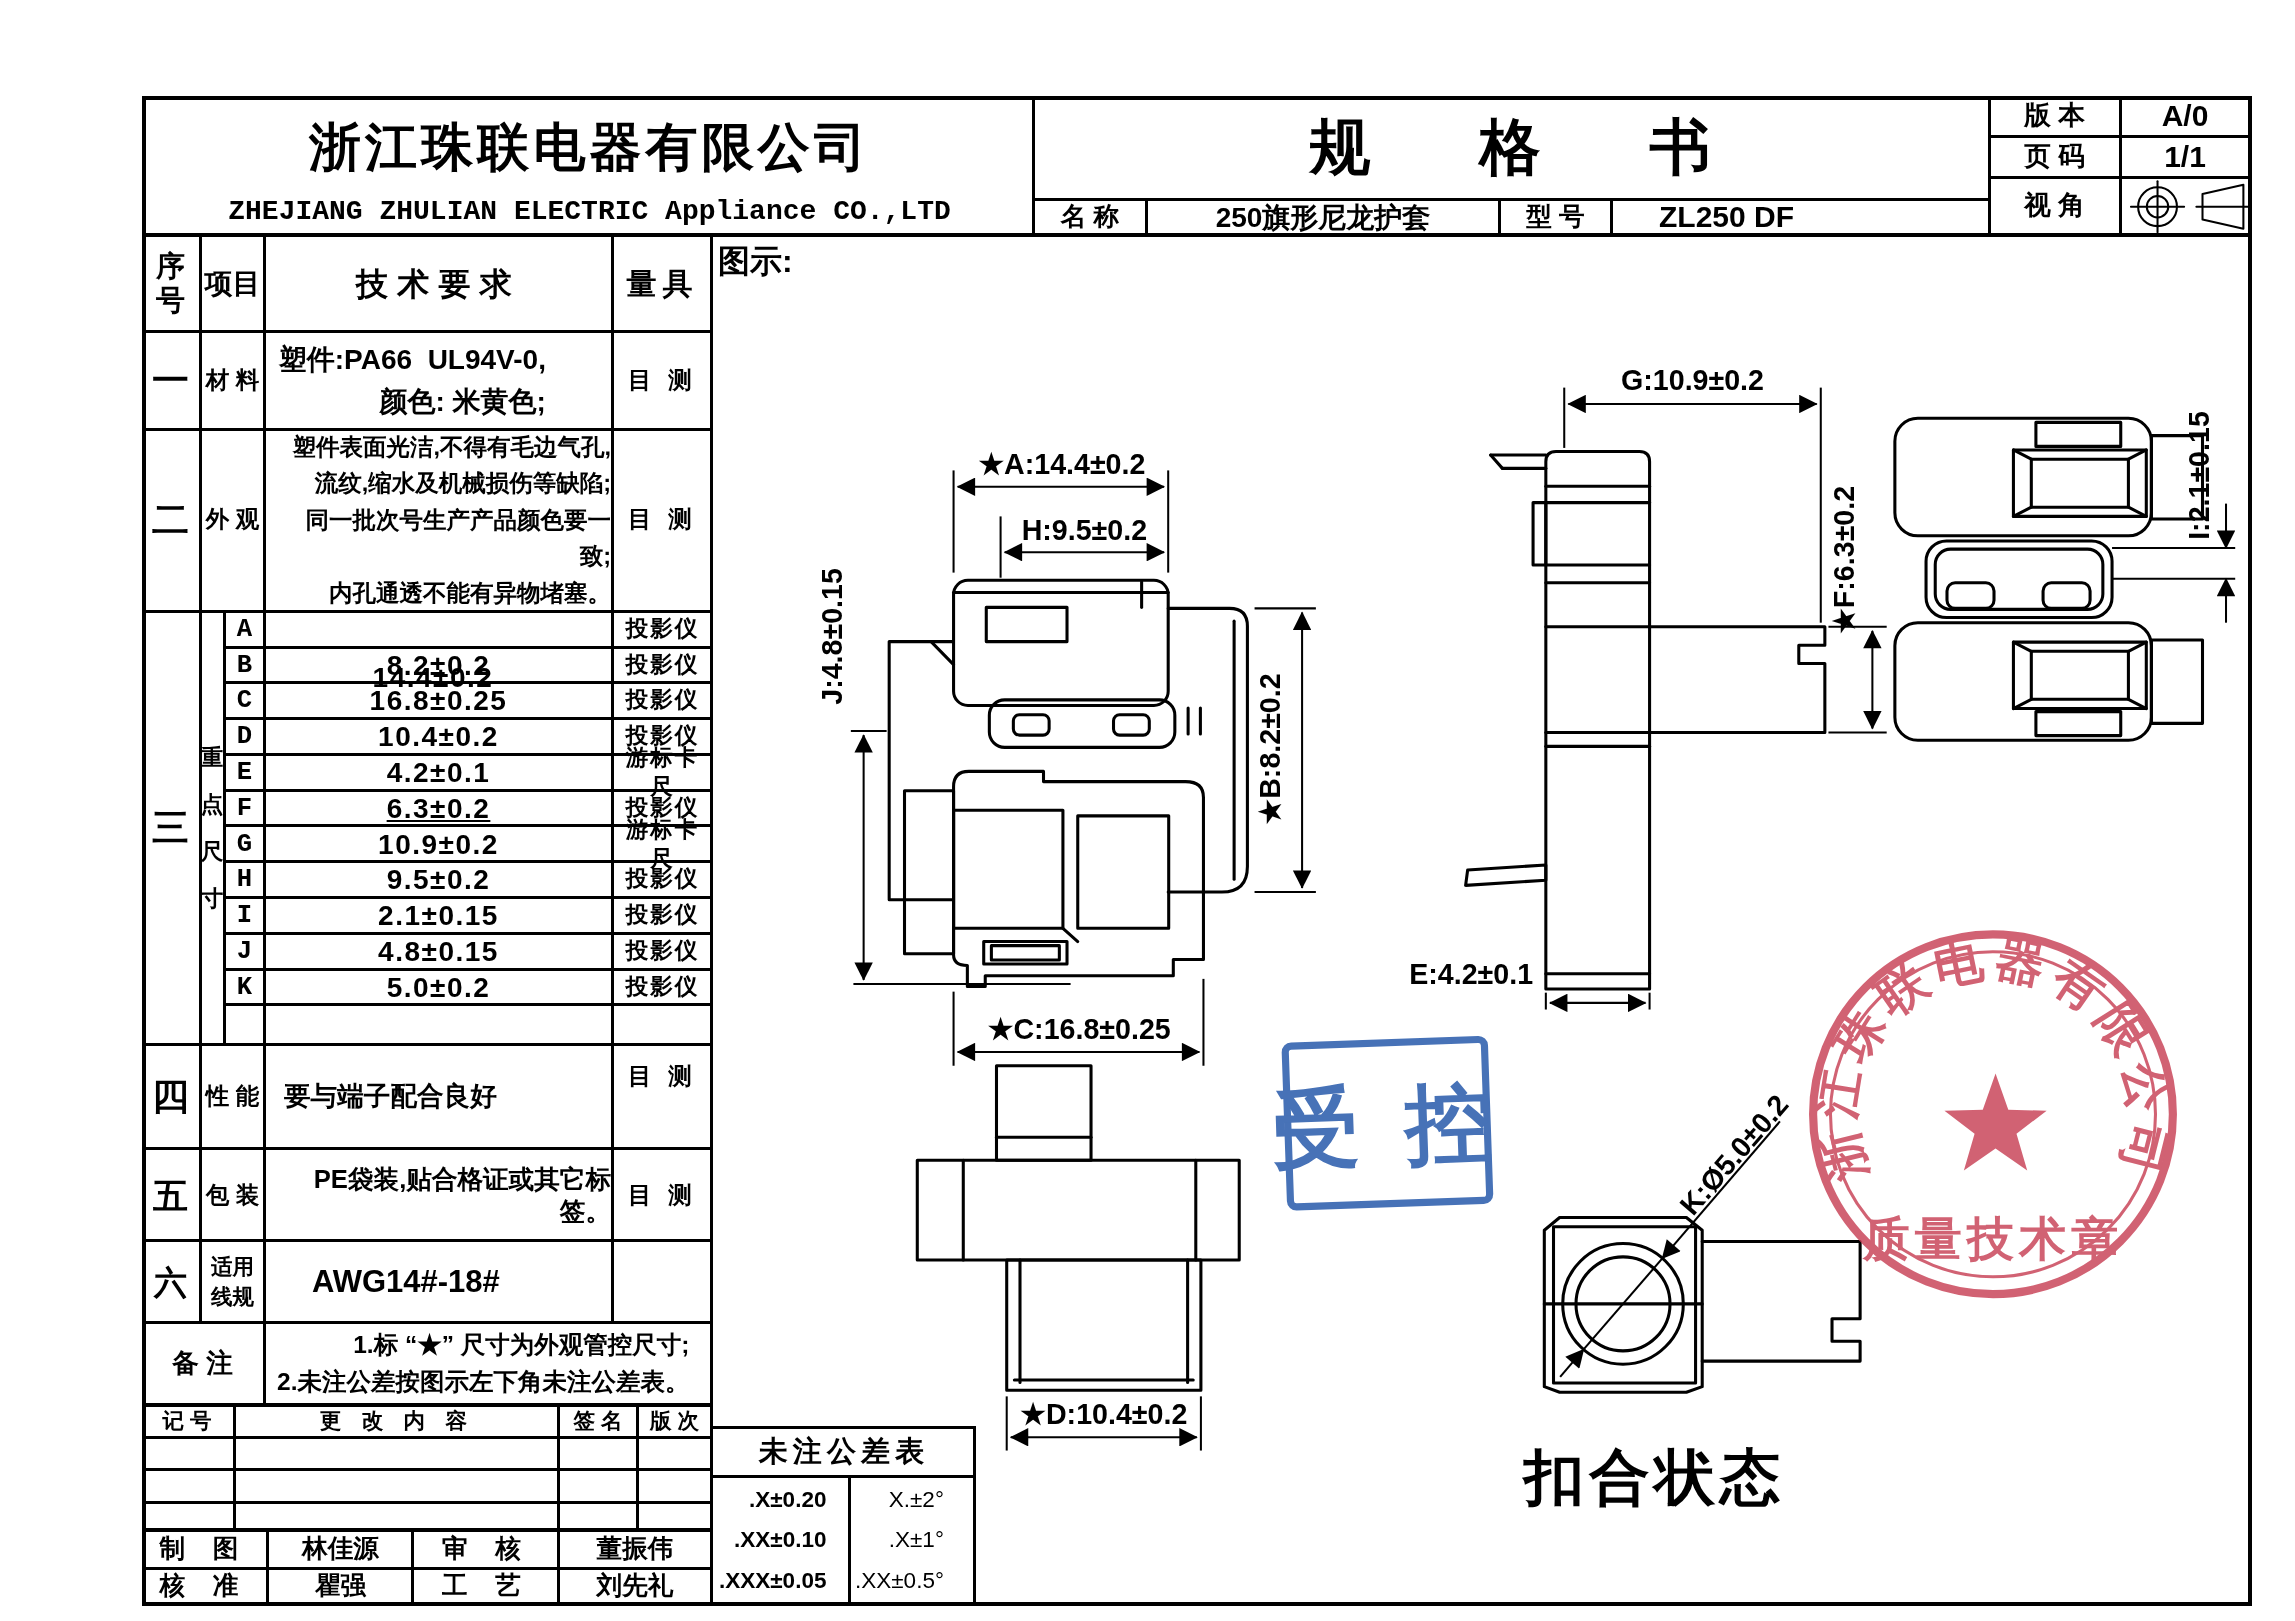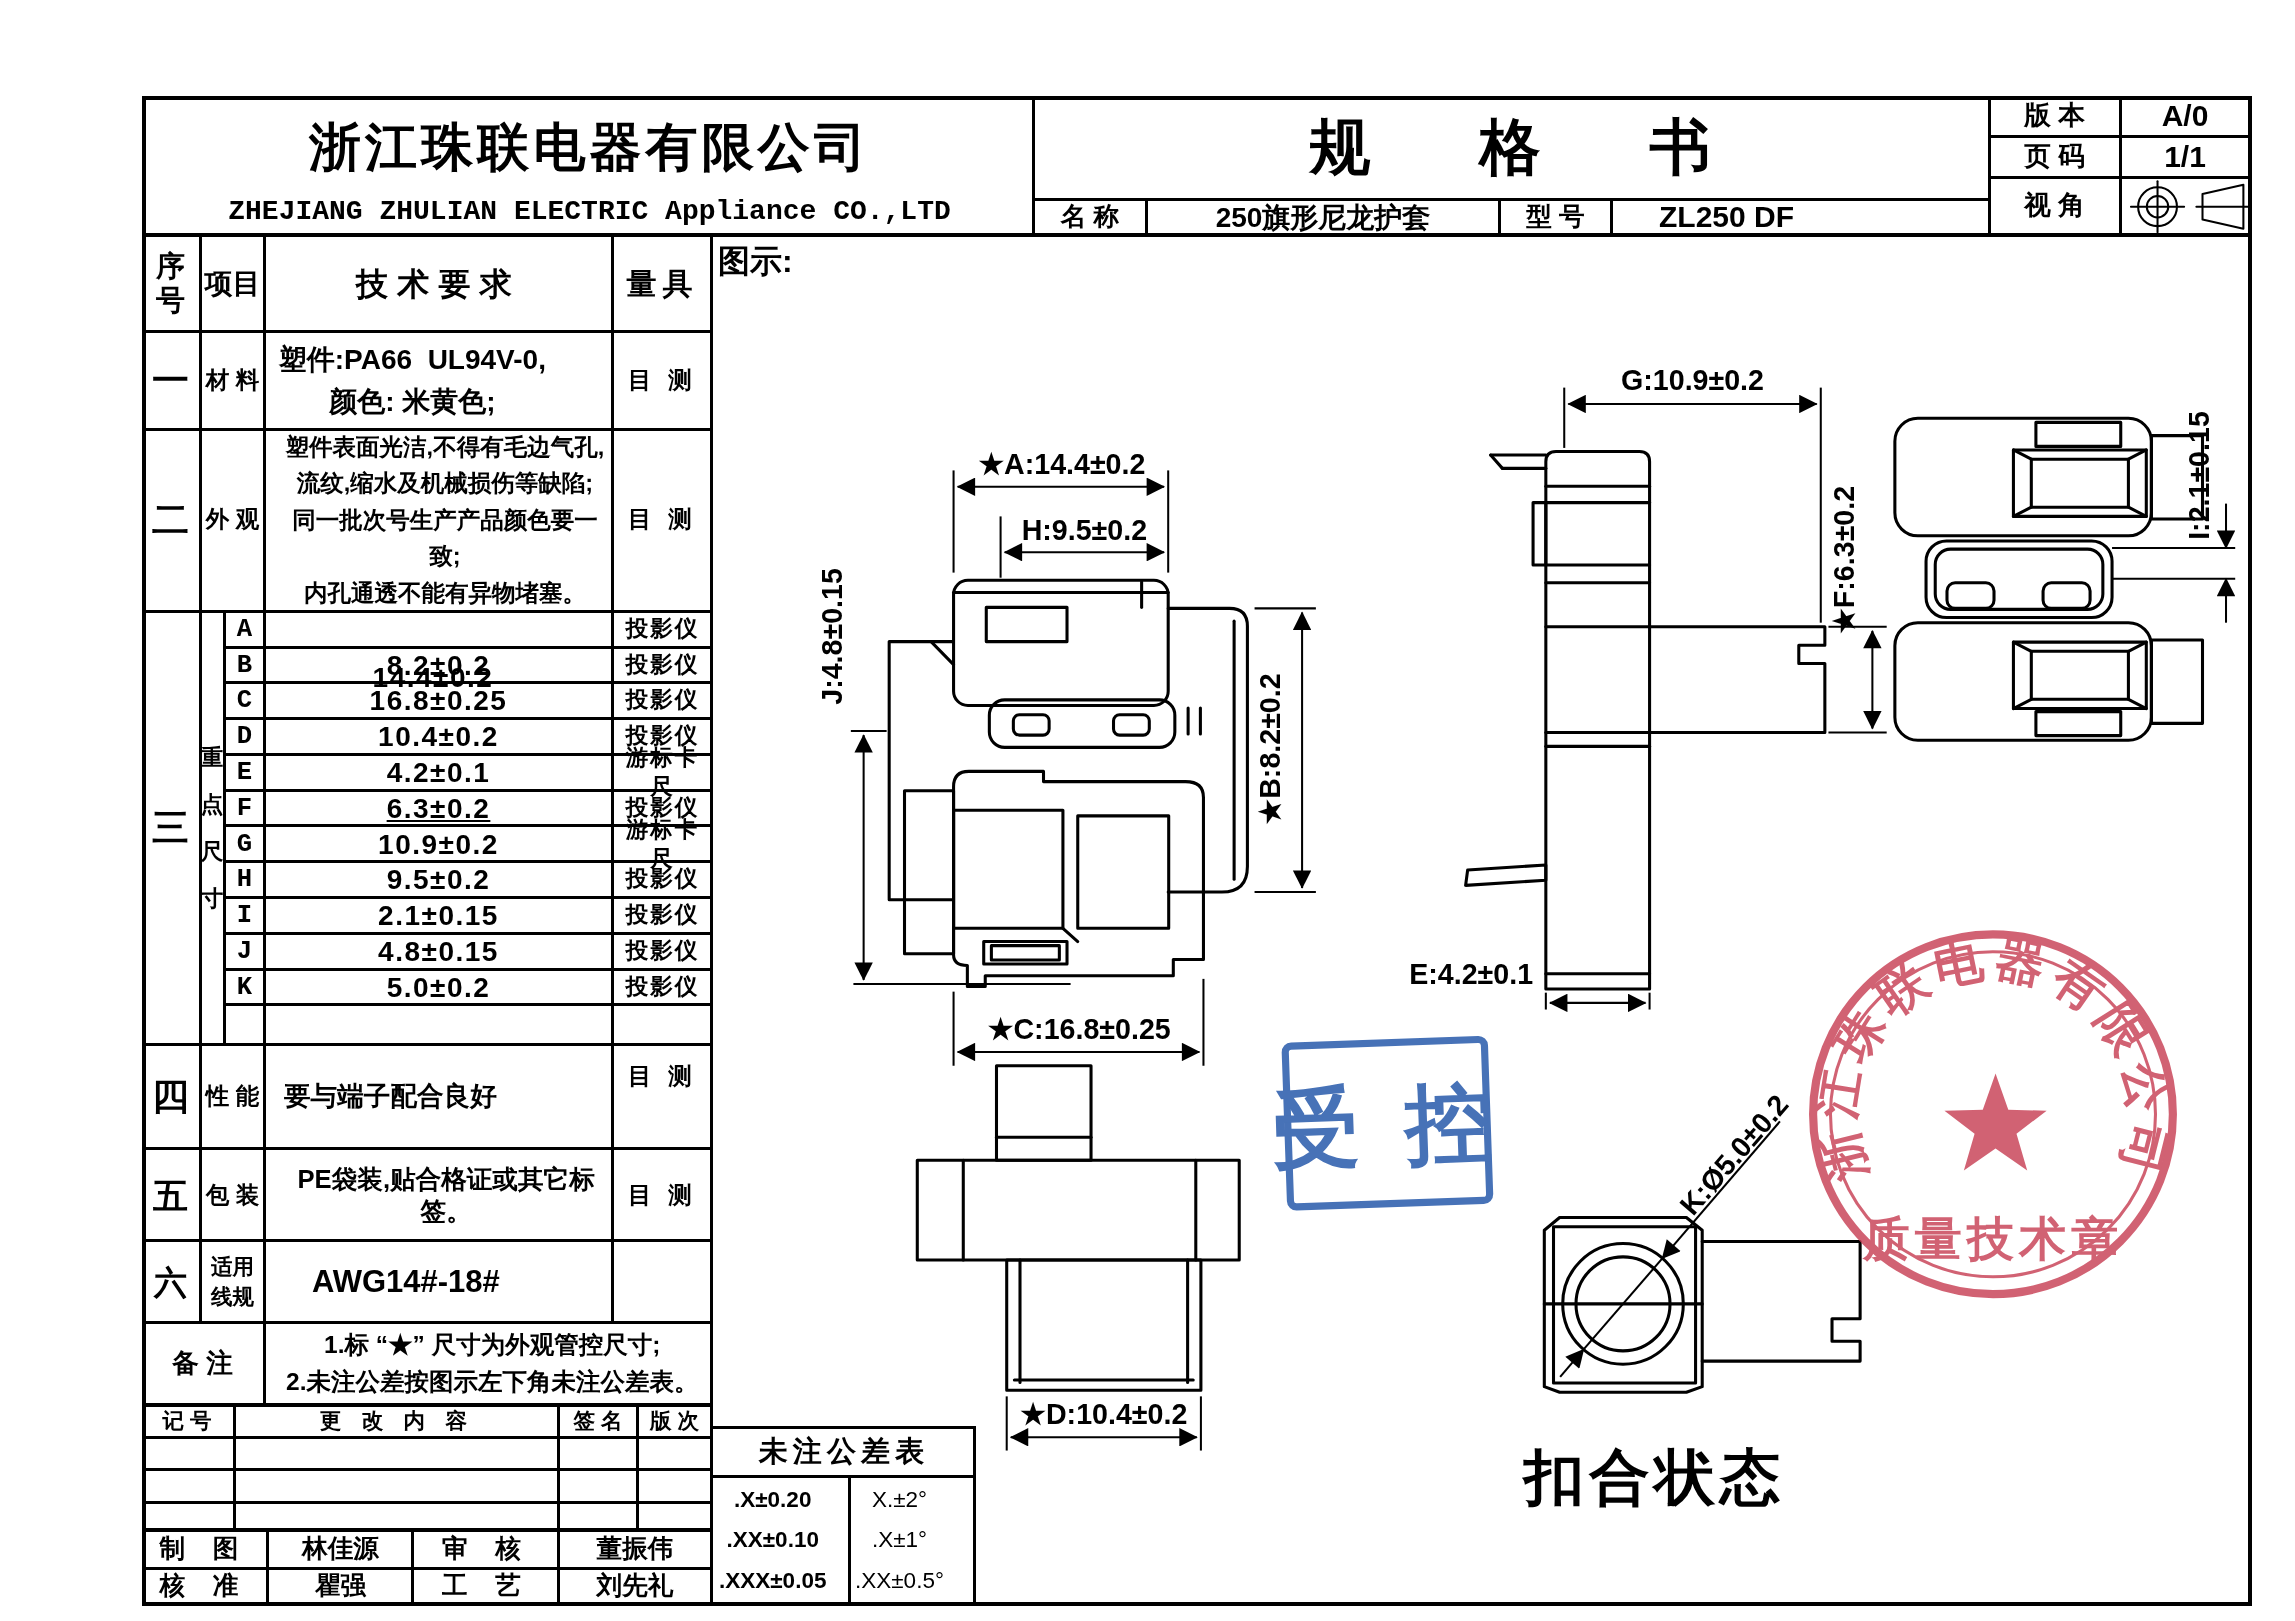--- a/index.html
+++ b/index.html
@@ -2,21 +2,21 @@
 <html style="font-size:8.2px"><head>
 <meta charset="utf-8">
 <style>
   html,body{margin:0;padding:0}
   body{width:2295px;height:1622px;background:#fff;position:relative;
        font-family:"Liberation Sans",sans-serif;color:#000;overflow:hidden}
   .ln{position:absolute;background:#000}
   .txt{position:absolute;display:flex;align-items:center;justify-content:center;
        font-weight:bold;white-space:pre-wrap;text-align:center;line-height:1.25;
        box-sizing:border-box;color:#000}
-  .left{justify-content:flex-start;text-align:center}
+  .left{justify-content:flex-start;text-align:right}
   .serif{font-family:Liberation Mono, monospace}
   svg.draw{position:absolute;left:0;top:0}
   .pl{stroke:#000;stroke-width:6;fill:none;stroke-linejoin:round;stroke-linecap:round}
   .pl2{stroke:#000;stroke-width:4;fill:none;stroke-linejoin:round;stroke-linecap:round}
   .dl{stroke:#000;stroke-width:4;fill:none}
   text.dt{font-family:"Liberation Sans",sans-serif;font-weight:bold;font-size:56px;
           fill:#000;stroke:none}
 </style>
 </head>
 <body>
@@ -299,21 +299,21 @@
 <div class="txt" style="left:202px;top:1151px;width:61px;height:89px;font-size:23.5px">包 装</div>
 <div class="txt left" style="left:266px;top:1151px;width:345px;height:89px;font-size:25.6px;padding-left:15.3px">PE袋装,贴合格证或其它标签。</div>
 <div class="txt" style="left:614px;top:1151px;width:97px;height:89px;font-size:23.5px;letter-spacing:5.1px">目 测</div>
 
 <div class="txt" style="left:142px;top:1243px;width:57px;height:79px;font-size:33px">六</div>
 <div class="txt" style="left:202px;top:1243px;width:61px;height:79px;font-size:21.5px;line-height:1.35">适用
 线规</div>
 <div class="txt left" style="left:266px;top:1243px;width:345px;height:79px;font-size:31px;padding-left:46px">AWG14#-18#</div>
 
 <div class="txt" style="left:142px;top:1324px;width:121px;height:79px;font-size:26.6px">备 注</div>
-<div class="txt left" style="left:266px;top:1324px;width:444px;height:79px;font-size:24.5px;line-height:1.5;padding-left:20px">1.标 “★” 尺寸为外观管控尺寸;
+<div class="txt left" style="left:266px;top:1324px;width:444px;height:79px;font-size:24.5px;line-height:1.5;padding-left:11px">1.标 “★” 尺寸为外观管控尺寸;
 2.未注公差按图示左下角未注公差表。</div>
 
 <div class="txt" style="left:142px;top:1407px;width:90px;height:29px;font-size:21.5px">记 号</div>
 <div class="txt" style="left:236px;top:1407px;width:322px;height:29px;font-size:21.5px;letter-spacing:7.2px">更 改 内 容</div>
 <div class="txt" style="left:560px;top:1407px;width:76px;height:29px;font-size:21.5px">签 名</div>
 <div class="txt" style="left:639px;top:1407px;width:71px;height:29px;font-size:21.5px">版 次</div>
 
 <div class="txt" style="left:142px;top:1532px;width:124px;height:34px;font-size:25.6px;letter-spacing:10.2px">制 图</div>
 <div class="txt" style="left:269px;top:1532px;width:143px;height:34px;font-size:25.6px">林佳源</div>
 <div class="txt" style="left:415px;top:1532px;width:143px;height:34px;font-size:25.6px;letter-spacing:10.2px">审 核</div>

